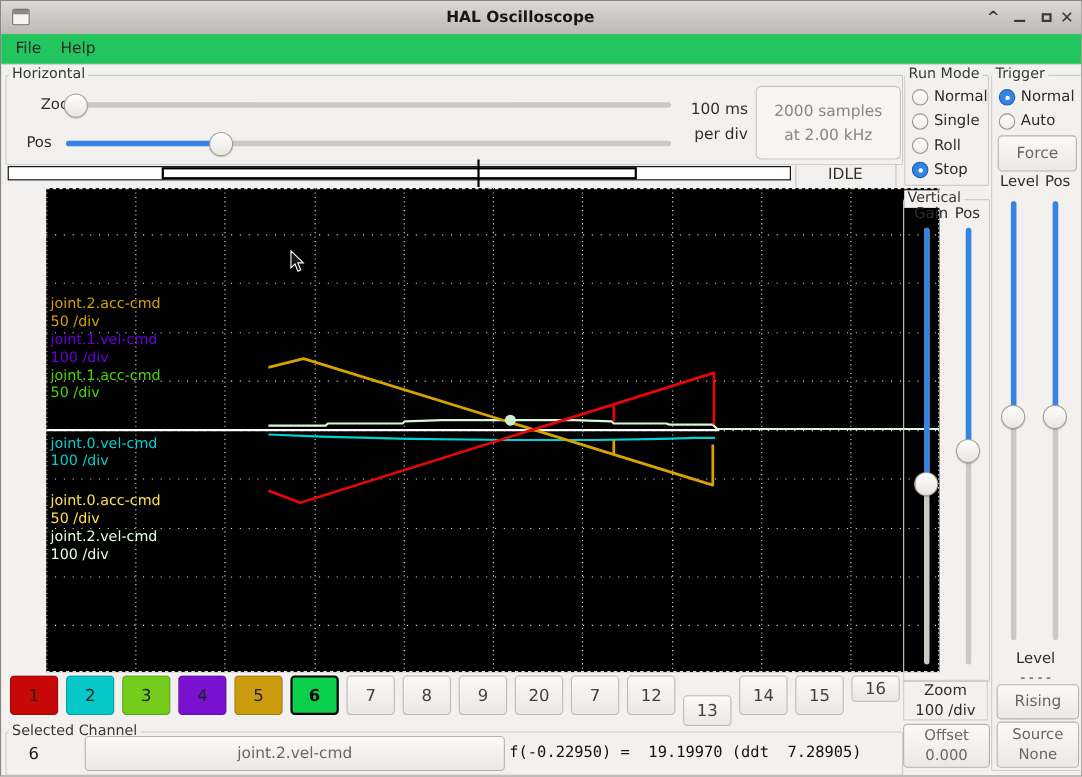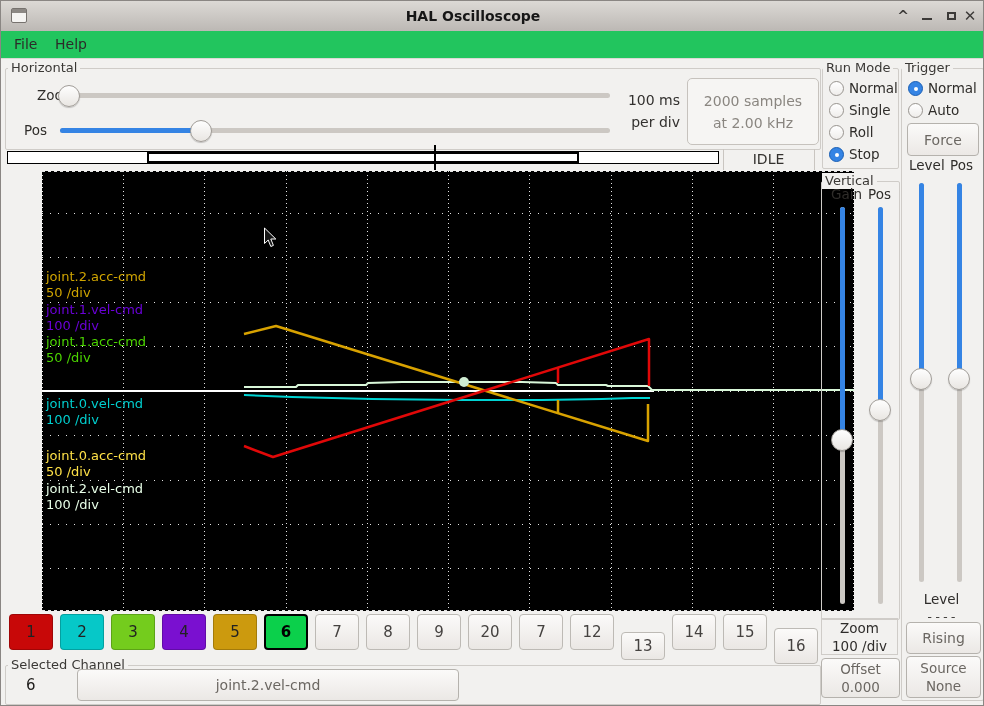--- a/index.html
+++ b/index.html
@@ -218,22 +218,23 @@
       <div style="position: absolute; left: 263px; top: 1px; width: 44px; height: 36px; display: flex; align-items: center; justify-content: center; border-radius: 4px; font-size: 15px; box-sizing: border-box; background: rgb(11, 208, 75); border: 2px solid rgb(0, 0, 0); font-weight: bold; color: rgb(0, 0, 0);">6</div>
       <div style="position: absolute; left: 314px; top: 1px; width: 44px; height: 36px; display: flex; align-items: center; justify-content: center; border-radius: 4px; font-size: 15px; box-sizing: border-box; background: linear-gradient(rgb(251, 250, 249), rgb(234, 231, 228)); border: 1px solid rgb(189, 186, 181); color: rgb(69, 66, 64);">7</div>
       <div style="position: absolute; left: 365px; top: 1px; width: 44px; height: 36px; display: flex; align-items: center; justify-content: center; border-radius: 4px; font-size: 15px; box-sizing: border-box; background: linear-gradient(rgb(251, 250, 249), rgb(234, 231, 228)); border: 1px solid rgb(189, 186, 181); color: rgb(69, 66, 64);">8</div>
       <div style="position: absolute; left: 416px; top: 1px; width: 44px; height: 36px; display: flex; align-items: center; justify-content: center; border-radius: 4px; font-size: 15px; box-sizing: border-box; background: linear-gradient(rgb(251, 250, 249), rgb(234, 231, 228)); border: 1px solid rgb(189, 186, 181); color: rgb(69, 66, 64);">9</div>
       <div style="position: absolute; left: 467px; top: 1px; width: 44px; height: 36px; display: flex; align-items: center; justify-content: center; border-radius: 4px; font-size: 15px; box-sizing: border-box; background: linear-gradient(rgb(251, 250, 249), rgb(234, 231, 228)); border: 1px solid rgb(189, 186, 181); color: rgb(69, 66, 64);">20</div>
       <div style="position: absolute; left: 518px; top: 1px; width: 44px; height: 36px; display: flex; align-items: center; justify-content: center; border-radius: 4px; font-size: 15px; box-sizing: border-box; background: linear-gradient(rgb(251, 250, 249), rgb(234, 231, 228)); border: 1px solid rgb(189, 186, 181); color: rgb(69, 66, 64);">7</div>
       <div style="position: absolute; left: 569px; top: 1px; width: 44px; height: 36px; display: flex; align-items: center; justify-content: center; border-radius: 4px; font-size: 15px; box-sizing: border-box; background: linear-gradient(rgb(251, 250, 249), rgb(234, 231, 228)); border: 1px solid rgb(189, 186, 181); color: rgb(69, 66, 64);">12</div>
       <div style="position: absolute; left: 620px; top: 19px; width: 44px; height: 28px; display: flex; align-items: center; justify-content: center; border-radius: 4px; font-size: 15px; box-sizing: border-box; background: linear-gradient(rgb(251, 250, 249), rgb(234, 231, 228)); border: 1px solid rgb(189, 186, 181); color: rgb(69, 66, 64);">13</div>
       <div style="position: absolute; left: 671px; top: 1px; width: 44px; height: 36px; display: flex; align-items: center; justify-content: center; border-radius: 4px; font-size: 15px; box-sizing: border-box; background: linear-gradient(rgb(251, 250, 249), rgb(234, 231, 228)); border: 1px solid rgb(189, 186, 181); color: rgb(69, 66, 64);">14</div>
       <div style="position: absolute; left: 722px; top: 1px; width: 44px; height: 36px; display: flex; align-items: center; justify-content: center; border-radius: 4px; font-size: 15px; box-sizing: border-box; background: linear-gradient(rgb(251, 250, 249), rgb(234, 231, 228)); border: 1px solid rgb(189, 186, 181); color: rgb(69, 66, 64);">15</div>
-      <div style="position: absolute; left: 773px; top: 15px; width: 44px; height: 36px; display: flex; align-items: center; justify-content: center; border-radius: 4px; font-size: 15px; box-sizing: border-box; background: linear-gradient(rgb(251, 250, 249), rgb(234, 231, 228)); border: 1px solid rgb(189, 186, 181); color: rgb(69, 66, 64);">16</div>
+      <div style="position: absolute; left: 773px; top: 1px; width: 44px; height: 24px; display: flex; align-items: center; justify-content: center; border-radius: 4px; font-size: 15px; box-sizing: border-box; background: linear-gradient(rgb(251, 250, 249), rgb(234, 231, 228)); border: 1px solid rgb(189, 186, 181); color: rgb(69, 66, 64);">16</div>
     </div>
 
   <div class="frame" style="left:4px;top:664px;width:814px;height:38px;">
     <div class="legend" style="left:2px;">Selected Channel</div>
     <div class="statictext" style="left:20px;top:10px;font-size:15px;color:#1e1c1a;">6</div>
     <div class="btn" style="left:71px;top:3px;width:380px;height:30px;">joint.2.vel-cmd</div>
+    <div class="statictext mono" style="left:457px;top:10px;font-size:14px;color:#151310;white-space:pre;">f(-0.22950) =  19.19970 (ddt  7.28905)</div>
   </div>
 
 </div>
 
 </body></html>

